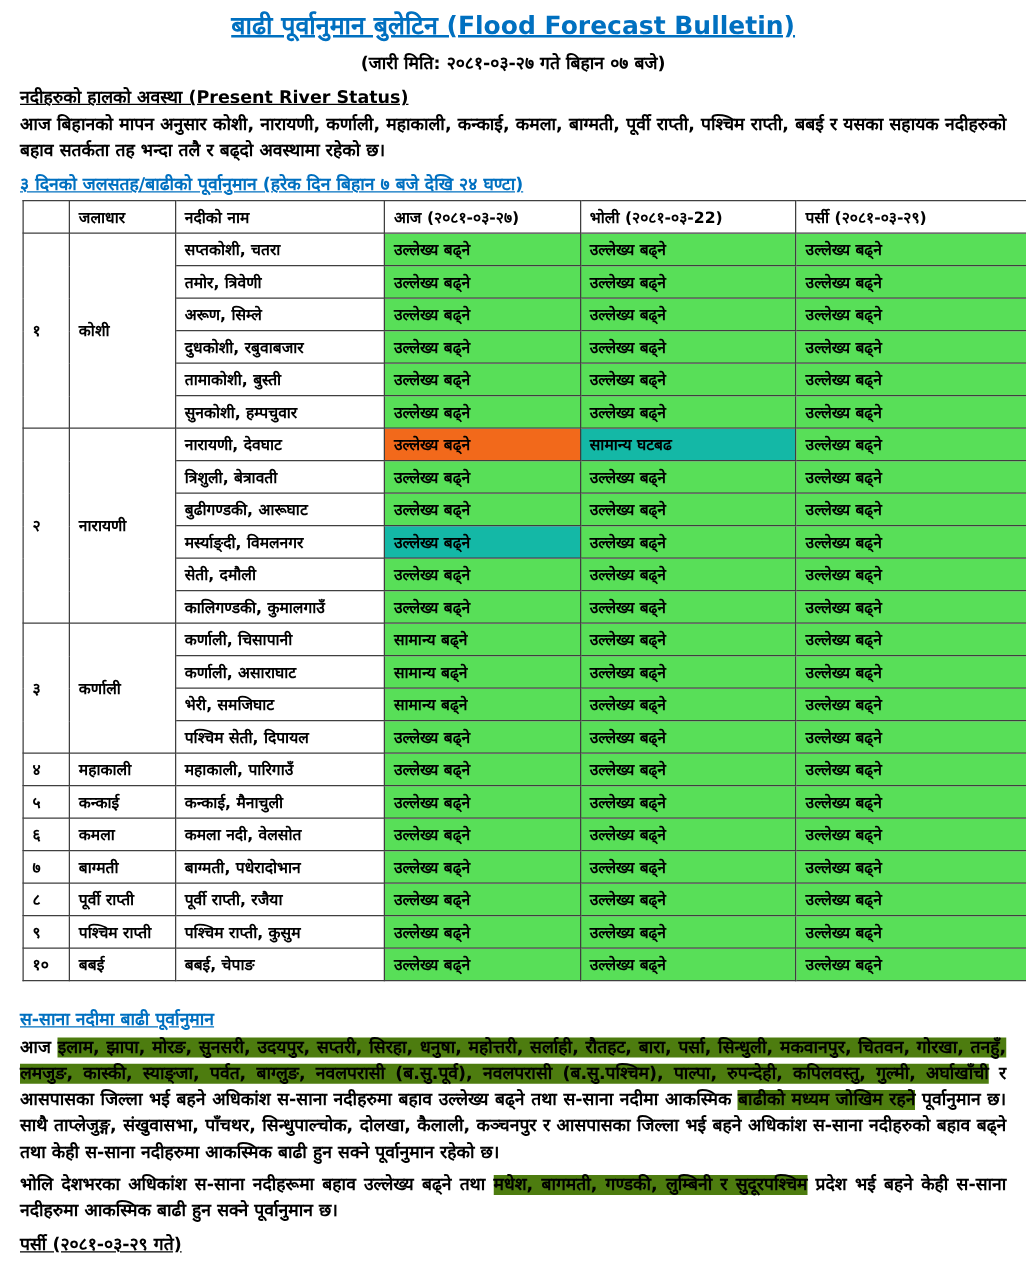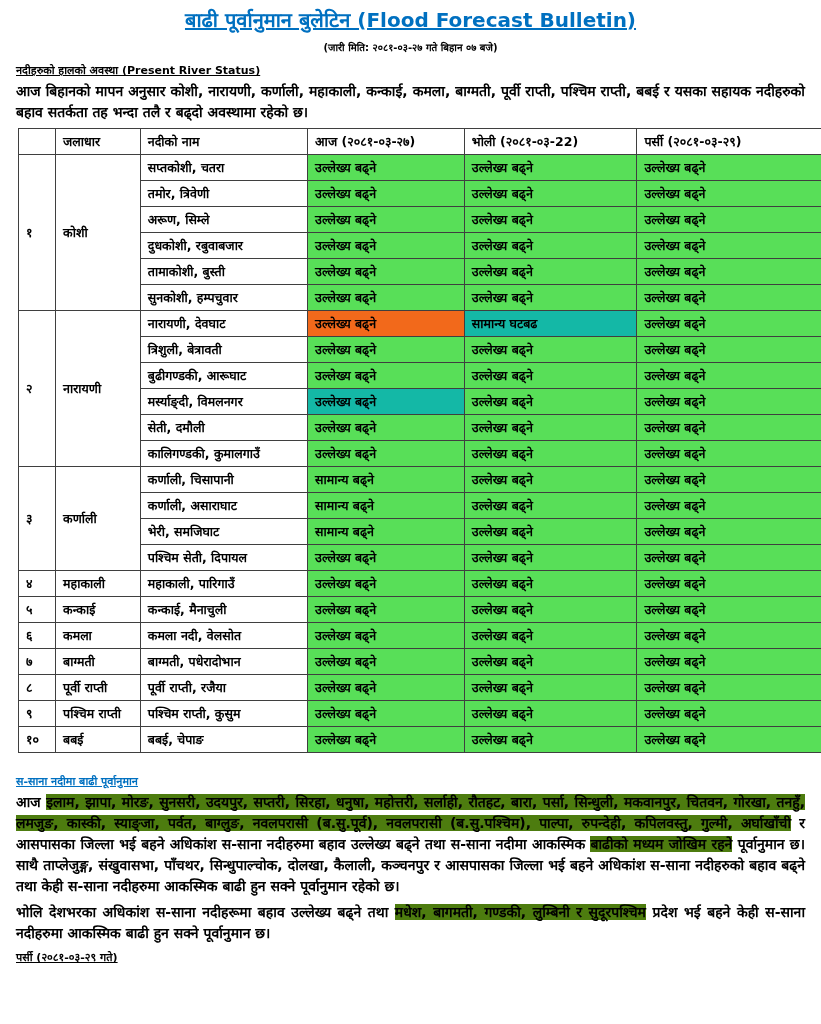--- a/index.html
+++ b/index.html
@@ -7,22 +7,22 @@
     width:821px; min-height:1024px; box-sizing:border-box;
     padding:4px 16px 10px 16px;
     font-family:"DejaVu Sans","Liberation Sans",sans-serif;
     color:#000; font-weight:700;
   }
   .center { text-align:center; }
   .title {
     color:#0070C0; font-size:20px; text-decoration:underline;
     margin:2px 0 0 0;
   }
-  .issued { font-size:10px; margin:7px 0 8px 0; }
-  .sec-heading { font-size:11px; text-decoration:underline; margin:3px 0 4px 0; }
+  .issued { font-size:14px; margin:7px 0 8px 0; }
+  .sec-heading { font-size:14px; text-decoration:underline; margin:3px 0 4px 0; }
   .blue { color:#0070C0; }
   .para { font-size:14px; line-height:1.5; text-align:justify; margin:2px 0 5px 0; }
   .hl { background:#4d7c0f; }
 
   table.forecast {
     border-collapse:collapse; table-layout:fixed; width:808px;
     margin:3px 0 20px 2px;
   }
   table.forecast th, table.forecast td {
     border:1px solid #3f3f3f; padding:1px 7px;
@@ -41,20 +41,21 @@
 <body>
 
 <div class="page">
 
   <div class="center title">बाढी पूर्वानुमान बुलेटिन (Flood Forecast Bulletin)</div>
   <div class="center issued">(जारी मिति: २०८१-०३-२७ गते बिहान ०७ बजे)</div>
 
   <div class="sec-heading">नदीहरुको हालको अवस्था (Present River Status)</div>
   <div class="para">आज बिहानको मापन अनुसार कोशी, नारायणी, कर्णाली, महाकाली, कन्काई, कमला, बाग्मती, पूर्वी राप्ती, पश्चिम राप्ती, बबई र यसका सहायक नदीहरुको बहाव सतर्कता तह भन्दा तलै र बढ्दो अवस्थामा रहेको छ।</div>
 
+  <div class="sec-heading blue">३ दिनको जलसतह/बाढीको पूर्वानुमान  (हरेक दिन बिहान ७ बजे देखि २४ घण्टा)</div>
 
   <table class="forecast">
     <colgroup>
       <col class="col-sn">
         <col class="col-basin">
         <col class="col-river">
       <col class="col-today">
         <col class="col-tom">
         <col class="col-after">
     </colgroup>

